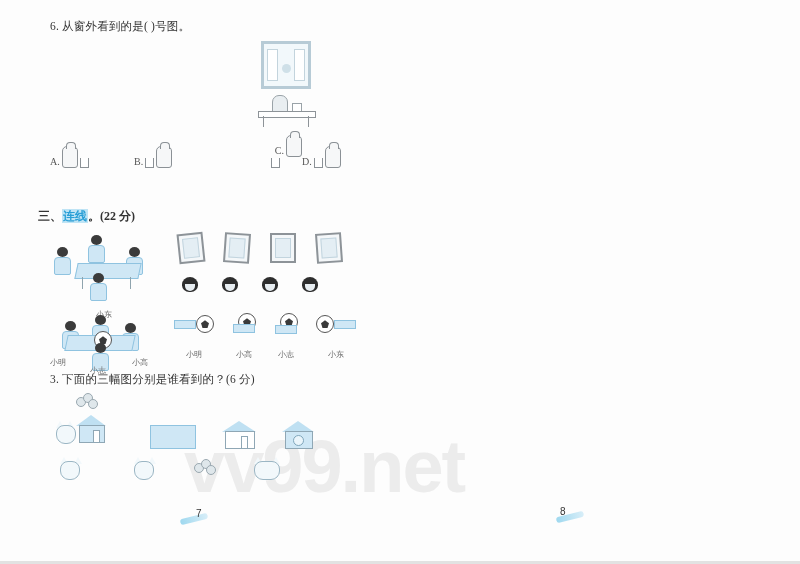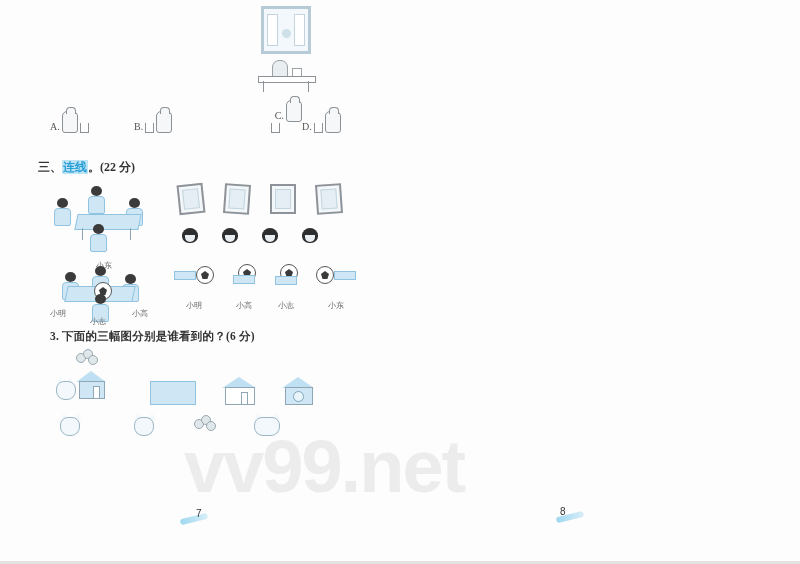--- a/index.html
+++ b/index.html
@@ -124,20 +124,21 @@
 </style>
 </head>
 <body>
 
 <div class="page">
 
   <div class="watermark">vv99.net</div>
 
   <div class="col col-left content">
 
+    <div class="qline qnum" style="margin-top:18px;">6. 从窗外看到的是(        )号图。</div>
 
     <div class="fig" style="margin:6px 0 0 0;">
       <div style="margin-left:150px;">
         <div class="window">
           <div class="pane l"></div>
           <div class="pane r"></div>
           <div class="head"></div>
         </div>
         <div class="desk">
           <div class="person"></div>
@@ -167,21 +168,21 @@
         </div>
         <span class="cup" style="margin-right:22px;"></span>
       </div>
       <div style="width:84px;display:flex;align-items:flex-end;gap:2px;">
         <span class="ln" style="margin-bottom:1px;">D.</span>
         <span class="cup"></span>
         <span class="kettle"></span>
       </div>
     </div>
 
-    <div class="sec-head" style="margin-top:26px;">
+    <div class="sec-head" style="margin-top:40px;">
       <span>三、</span><span class="sec-title">连线</span><span>。(22 分)</span>
     </div>
 
 
     <div style="display:flex;margin:8px 0 0 16px;align-items:flex-start;">
       <div class="scene1">
         <div class="kid" style="left:2px;top:14px;">
             <div class="h"></div>
             <div class="b"></div>
           </div>
@@ -278,21 +279,21 @@
         <div style="text-align:center;">
           <div style="display:flex;align-items:center;height:22px;">
               <span class="ball"></span>
               <span class="bar"></span>
             </div>
           <div class="tiny" style="margin-top:14px;">小东</div>
         </div>
       </div>
     </div>
 
-    <div class="qline qnum" style="margin-top:8px;font-weight:bold;">3. 下面的三幅图分别是谁看到的？(6 分)</div>
+    <div class="qline qnum" style="margin-top:2px;">3. 下面的三幅图分别是谁看到的？(6 分)</div>
 
     <div style="margin:10px 0 0 16px;">
       <div style="display:flex;gap:26px;align-items:flex-end;">
         <div style="position:relative;width:72px;height:50px;">
           <div class="flower" style="position:absolute;left:24px;top:-4px;">
             <div class="p" style="left:0;top:2px;"></div>
               <div class="p" style="left:7px;top:-2px;"></div>
               <div class="p" style="left:12px;top:4px;"></div>
           </div>
           <div class="house house2" style="position:absolute;left:24px;top:16px;">

